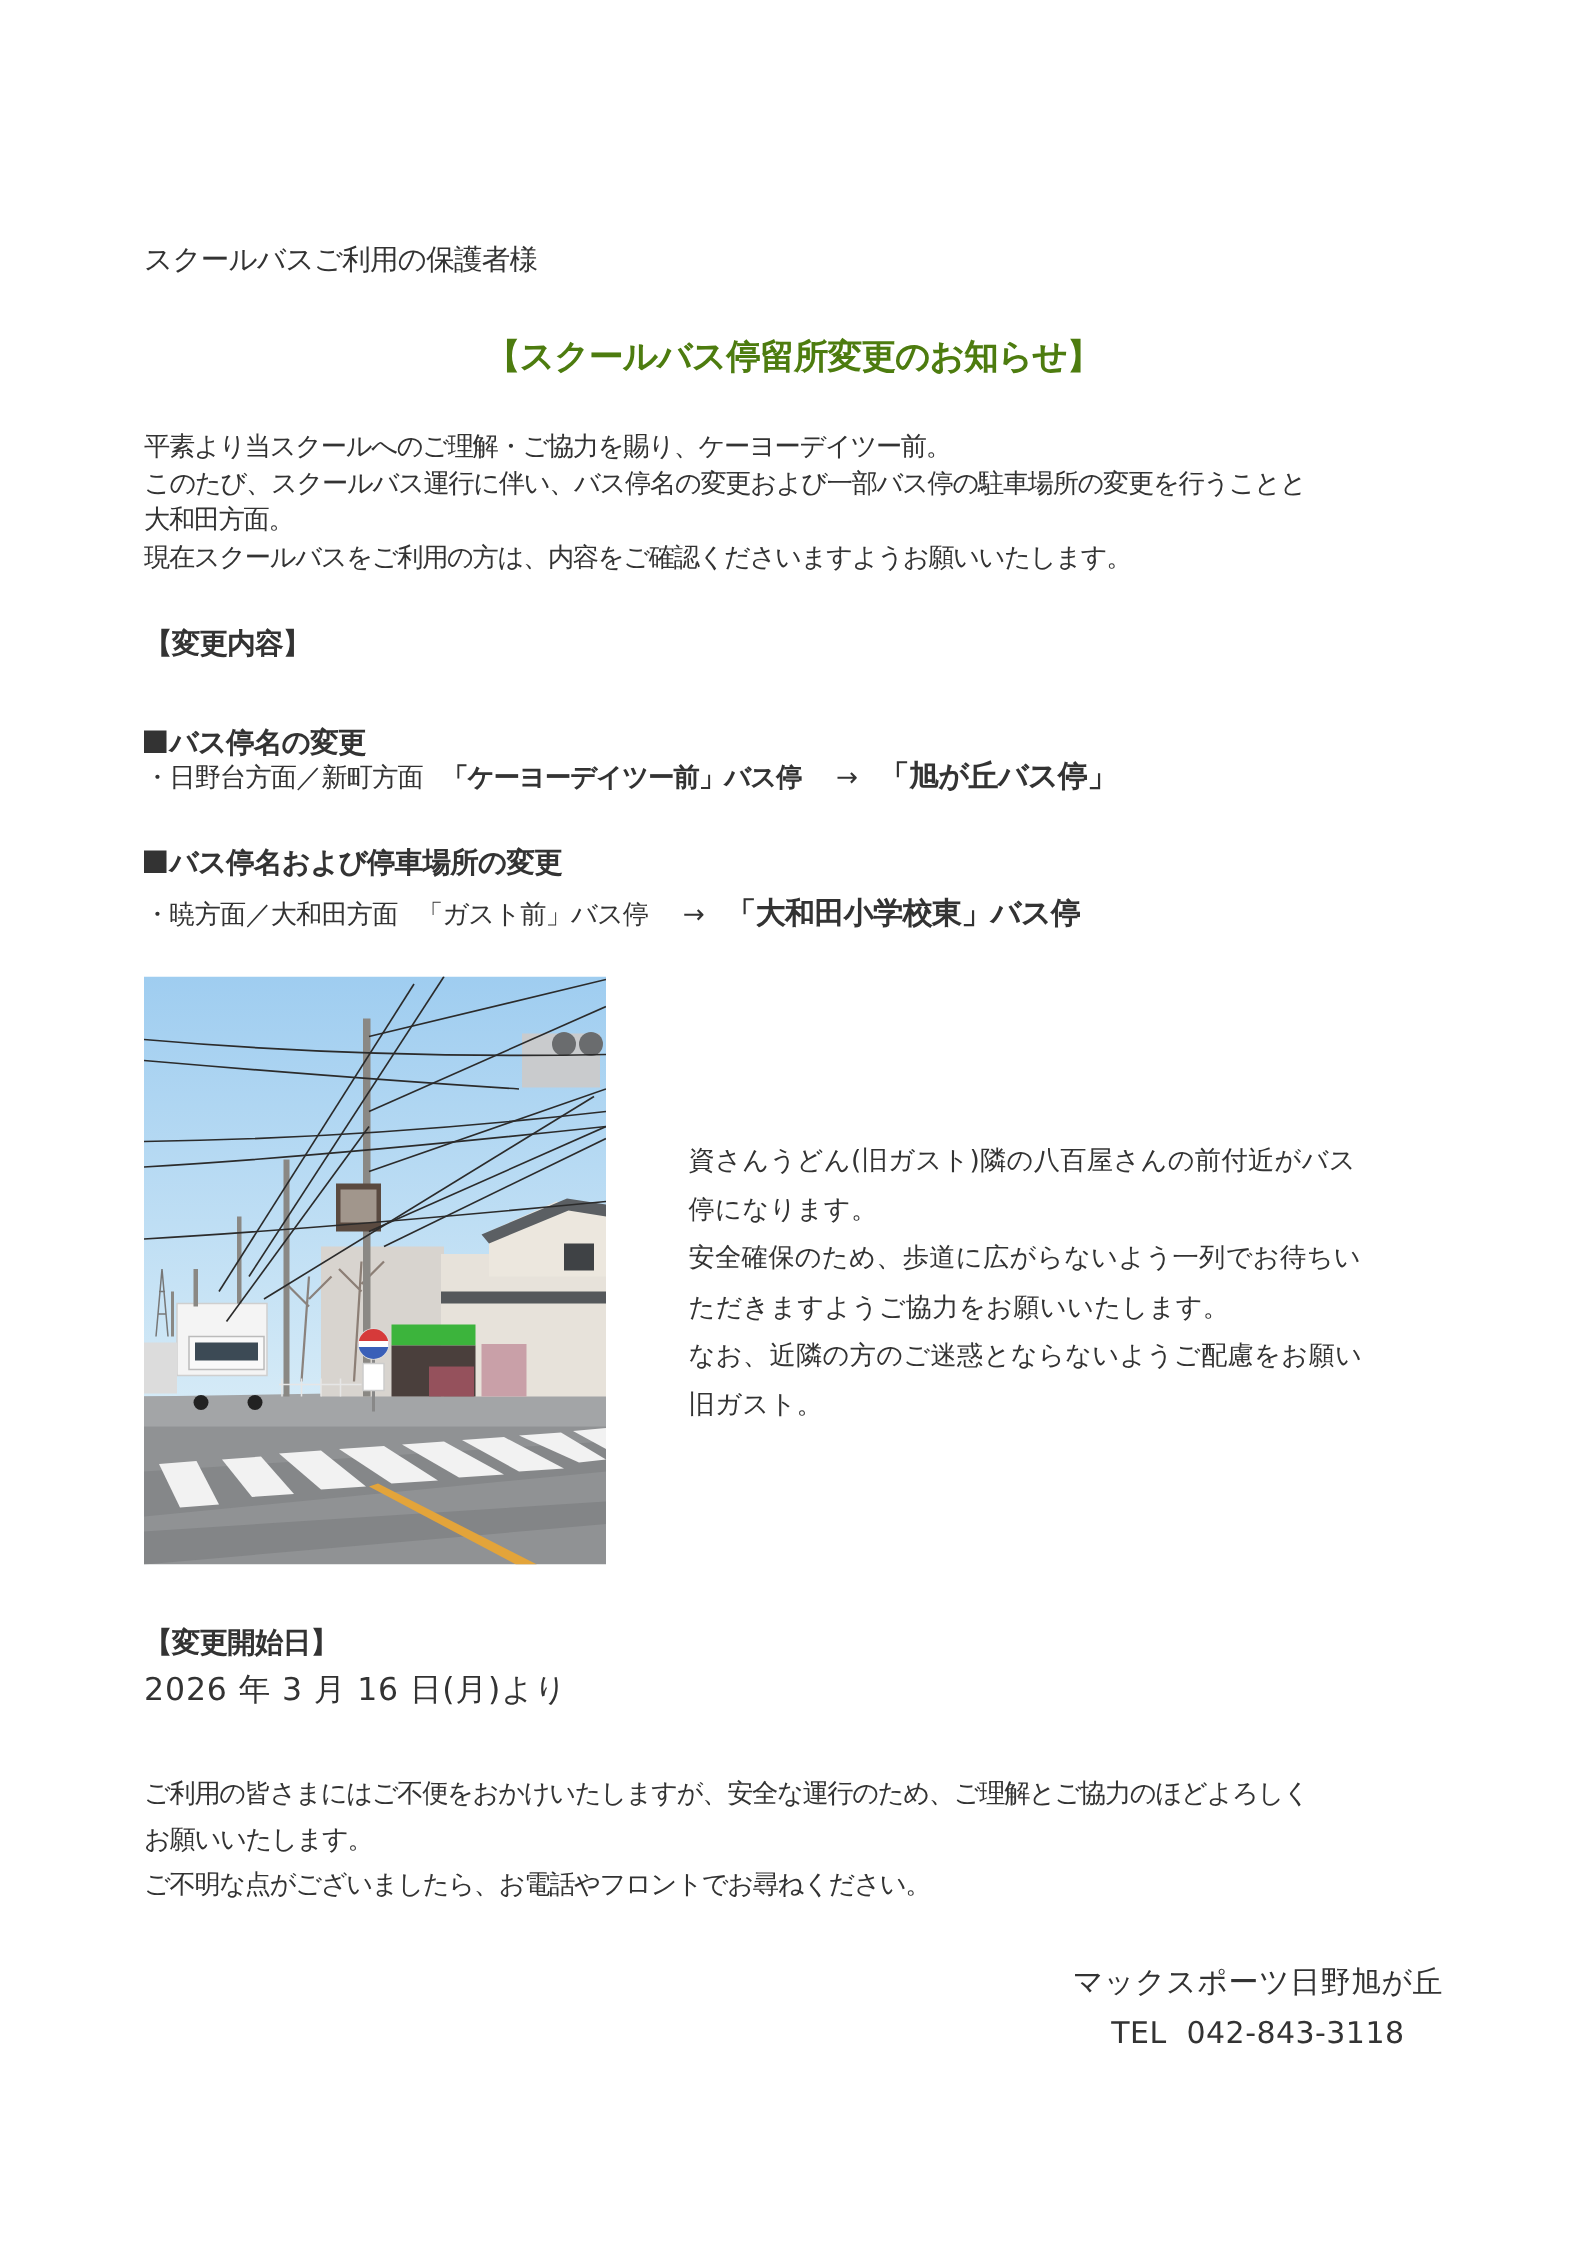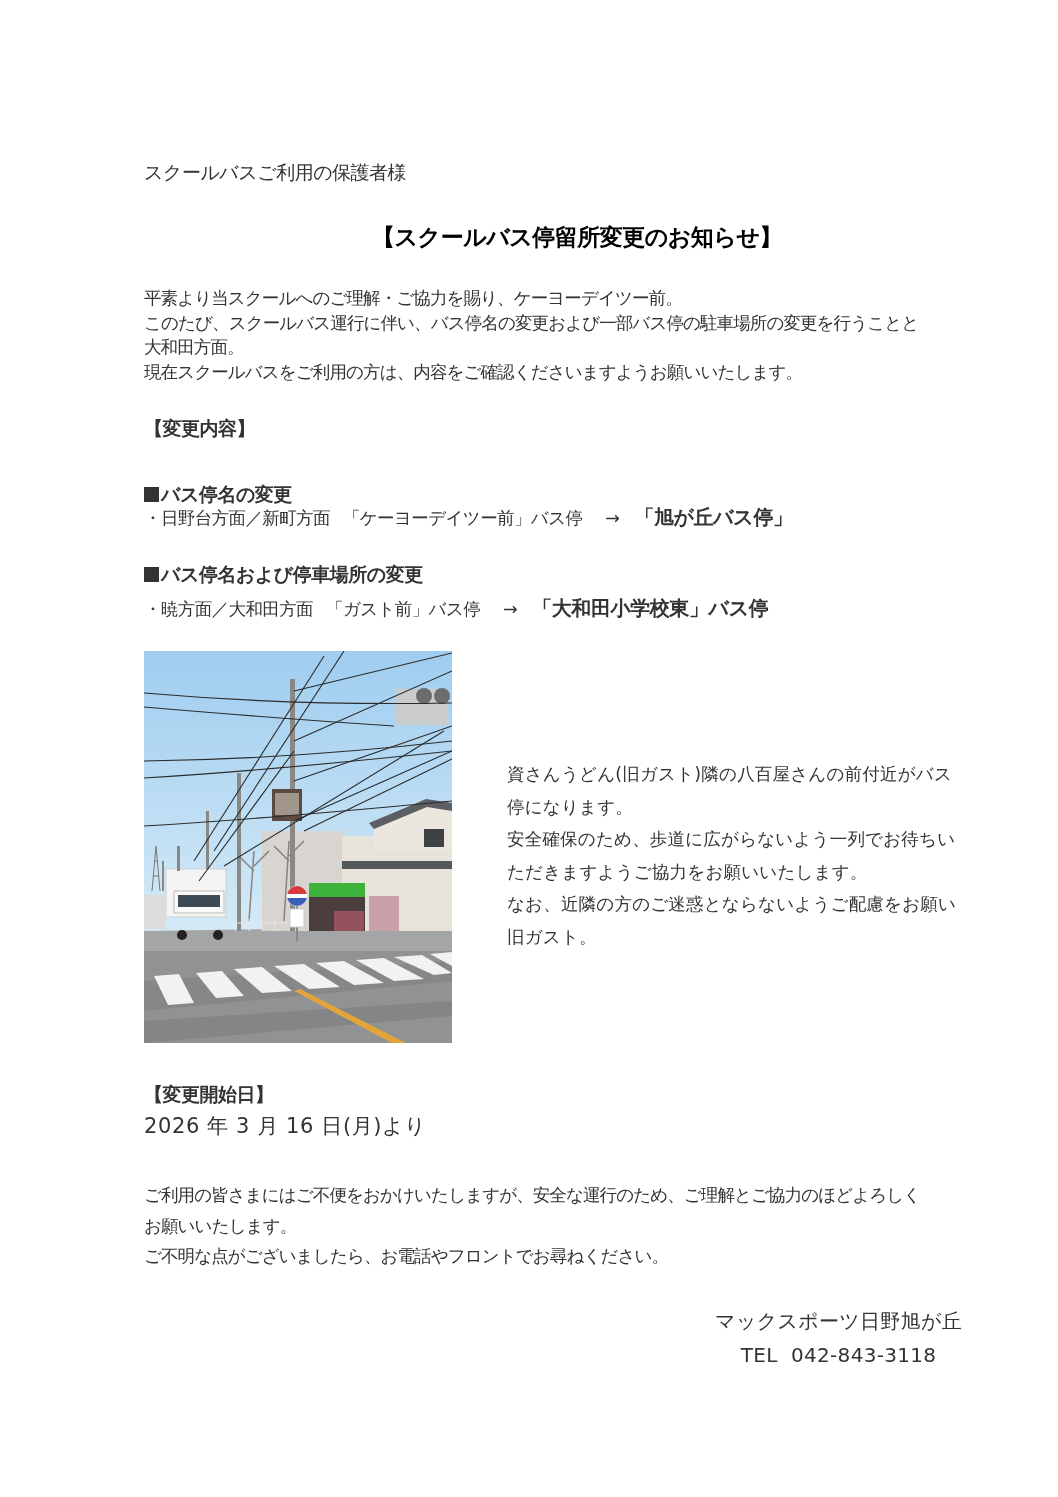--- a/index.html
+++ b/index.html
@@ -1,20 +1,20 @@
 <!DOCTYPE html>
 <html><head>
 <meta charset="utf-8">
 <style>
   html, body { margin:0; padding:0; background:#ffffff; }
   body { width:1058px; height:1497px; position:relative; overflow:hidden;
          font-family:"DejaVu Sans","Liberation Sans",sans-serif; color:#333333; }
-  .abs { position:absolute; white-space:nowrap;margin-left:48px; }
+  .abs { position:absolute; white-space:nowrap; }
   .addressee { left:96px; top:160px; font-size:19px; letter-spacing:-0.5px; }
-  .title { left:0; width:1058px; text-align:center; top:222px; font-size:23px; font-weight:bold; letter-spacing:-0.5px; color:#000000; }
+  .title { left:0; width:1058px; text-align:center; top:222px; font-size:23px; font-weight:bold; letter-spacing:-0.5px; color:#4d7c0f; }
   .intro { left:96px; top:286px; font-size:17.5px; line-height:24.5px; letter-spacing:-0.9px; }
   .intro div { white-space:nowrap; }
   .sec-h { font-size:19px; font-weight:bold; letter-spacing:-0.5px; }
   .sub-h { font-size:19px; font-weight:bold; letter-spacing:-0.5px; }
   .sq { display:inline-block; width:15px; height:15px; background:#333; margin-right:2px; vertical-align:-1px; }
   .item { font-size:17.5px; letter-spacing:-0.6px; }
   .item .from { }
   .item .arrow { margin:0 10px 0 18px; }
   .item .to { font-size:20px; font-weight:bold; letter-spacing:-0.4px; }
   .item .to-suffix { font-size:20px; font-weight:bold; letter-spacing:-0.4px; }
@@ -42,21 +42,21 @@
   <div>現在スクールバスをご利用の方は、内容をご確認くださいますようお願いいたします。</div>
 </div>
 
 <div class="abs sec-h" style="left:96px; top:416px;">【変更内容】</div>
 
 <div class="abs sub-h" style="left:96px; top:482px;">
   <span class="sq"></span><span>バス停名の変更</span>
 </div>
 <div class="abs item" style="left:96px; top:504px;">
   <span>・</span><span>日野台方面／新町方面</span>
-  <span class="from" style="margin-left:8px;">「ケーヨーデイツー前」バス停</span>
+  <span class="from" style="margin-left:8px;font-weight:bold;">「ケーヨーデイツー前」バス停</span>
   <span class="arrow">→</span>
   <span class="to">「旭が丘バス停」</span>
 </div>
 
 <div class="abs sub-h" style="left:96px; top:562px;">
   <span class="sq"></span><span>バス停名および停車場所の変更</span>
 </div>
 <div class="abs item" style="left:96px; top:595px;">
   <span>・</span><span>暁方面／大和田方面</span>
   <span class="from" style="margin-left:8px;">「ガスト前」バス停</span>

